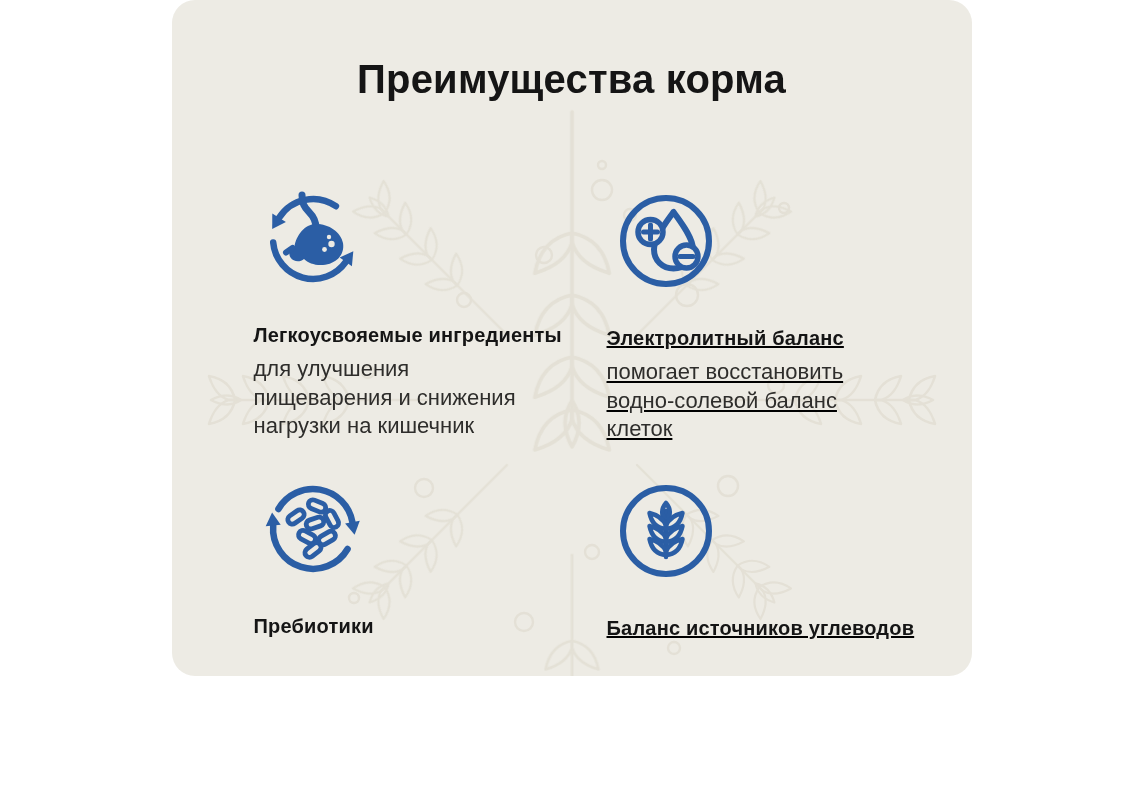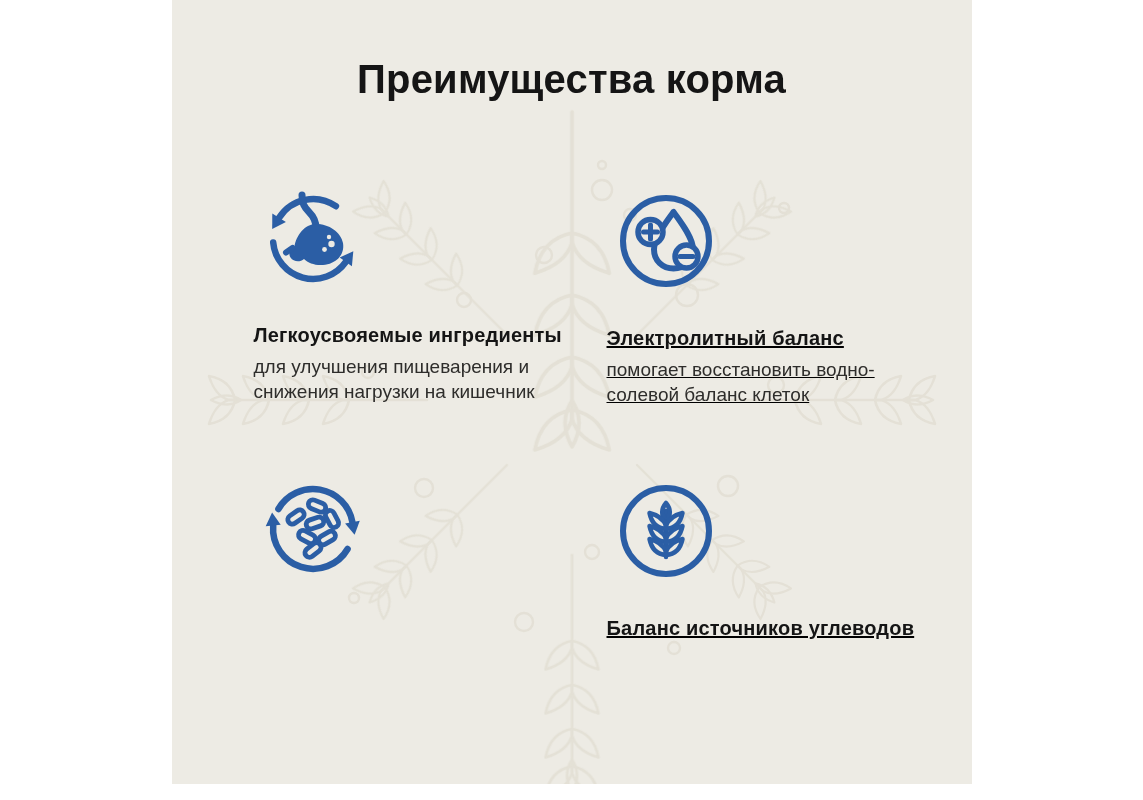--- a/index.html
+++ b/index.html
@@ -13,24 +13,25 @@
   *{box-sizing:border-box;}
   html,body{margin:0;padding:0;}
   body{
     width:1143px;height:800px;
     background:var(--canvas-bg);
     font-family:"Liberation Sans","DejaVu Sans",sans-serif;
     overflow:hidden;
   }
   .panel{
     position:relative;
-    width:800px;height:784px;
+    width:800px;height:676px;
     margin:0 auto;
     background:var(--panel-bg);
     overflow:hidden;
+    border-radius:23px;
   }
   .watermark{
     position:absolute;inset:0;
     width:800px;height:800px;
     color:var(--wm);
     pointer-events:none;
   }
   .title{
     position:absolute;top:57px;left:0;width:100%;
     margin:0;
@@ -52,21 +53,21 @@
   .bicon{width:100px;height:100px;color:var(--accent);display:block;}
   .card h2{
     margin:0;
     font-size:20px;line-height:1.32;font-weight:700;
     letter-spacing:.2px;
     color:var(--heading);
     max-width:330px;
   }
   .card p{
     margin:7px 0 0;
-    font-size:19px;line-height:1.28;
+    font-size:22px;line-height:1.28;
     color:var(--body);
     max-width:286px;
   }
 </style>
 </head>
 <body>
 
 <div class="panel">
 
   <svg class="watermark" viewBox="0 0 800 800" aria-hidden="true">
@@ -163,20 +164,21 @@
           <rect x="-9" y="-4.5" width="18" height="9" rx="4.5" transform="translate(54,27) rotate(22)"></rect>
           <rect x="-9" y="-4.5" width="18" height="9" rx="4.5" transform="translate(33,38) rotate(-35)"></rect>
           <rect x="-9" y="-4.5" width="18" height="9" rx="4.5" transform="translate(52,44) rotate(-18)"></rect>
           <rect x="-9" y="-4.5" width="18" height="9" rx="4.5" transform="translate(69,40) rotate(62)"></rect>
           <rect x="-9" y="-4.5" width="18" height="9" rx="4.5" transform="translate(44,58) rotate(28)"></rect>
           <rect x="-9" y="-4.5" width="18" height="9" rx="4.5" transform="translate(64,59) rotate(-30)"></rect>
           <rect x="-9" y="-4.5" width="18" height="9" rx="4.5" transform="translate(50,71) rotate(-38)"></rect>
         </g>
       </svg>
     </div>
+    <h2>Пребиотики</h2>
   </div>
 
   <div class="card card-4">
     <div class="icon-wrap">
       <svg class="bicon" viewBox="0 0 100 100" aria-hidden="true">
         <circle cx="50" cy="50" r="43" stroke="currentColor" stroke-width="6" fill="none"></circle>
         <g stroke="currentColor" stroke-width="4.5" fill="none" stroke-linejoin="round" stroke-linecap="round">
           <path d="M 50 30 V 76"></path>
           <path d="M 50 22 Q 57.5 31 50 41 Q 42.5 31 50 22 Z"></path>
           <path d="M 50 48 Q 36.5 47 33.5 32 Q 46 35 50 44.5 Z"></path>

